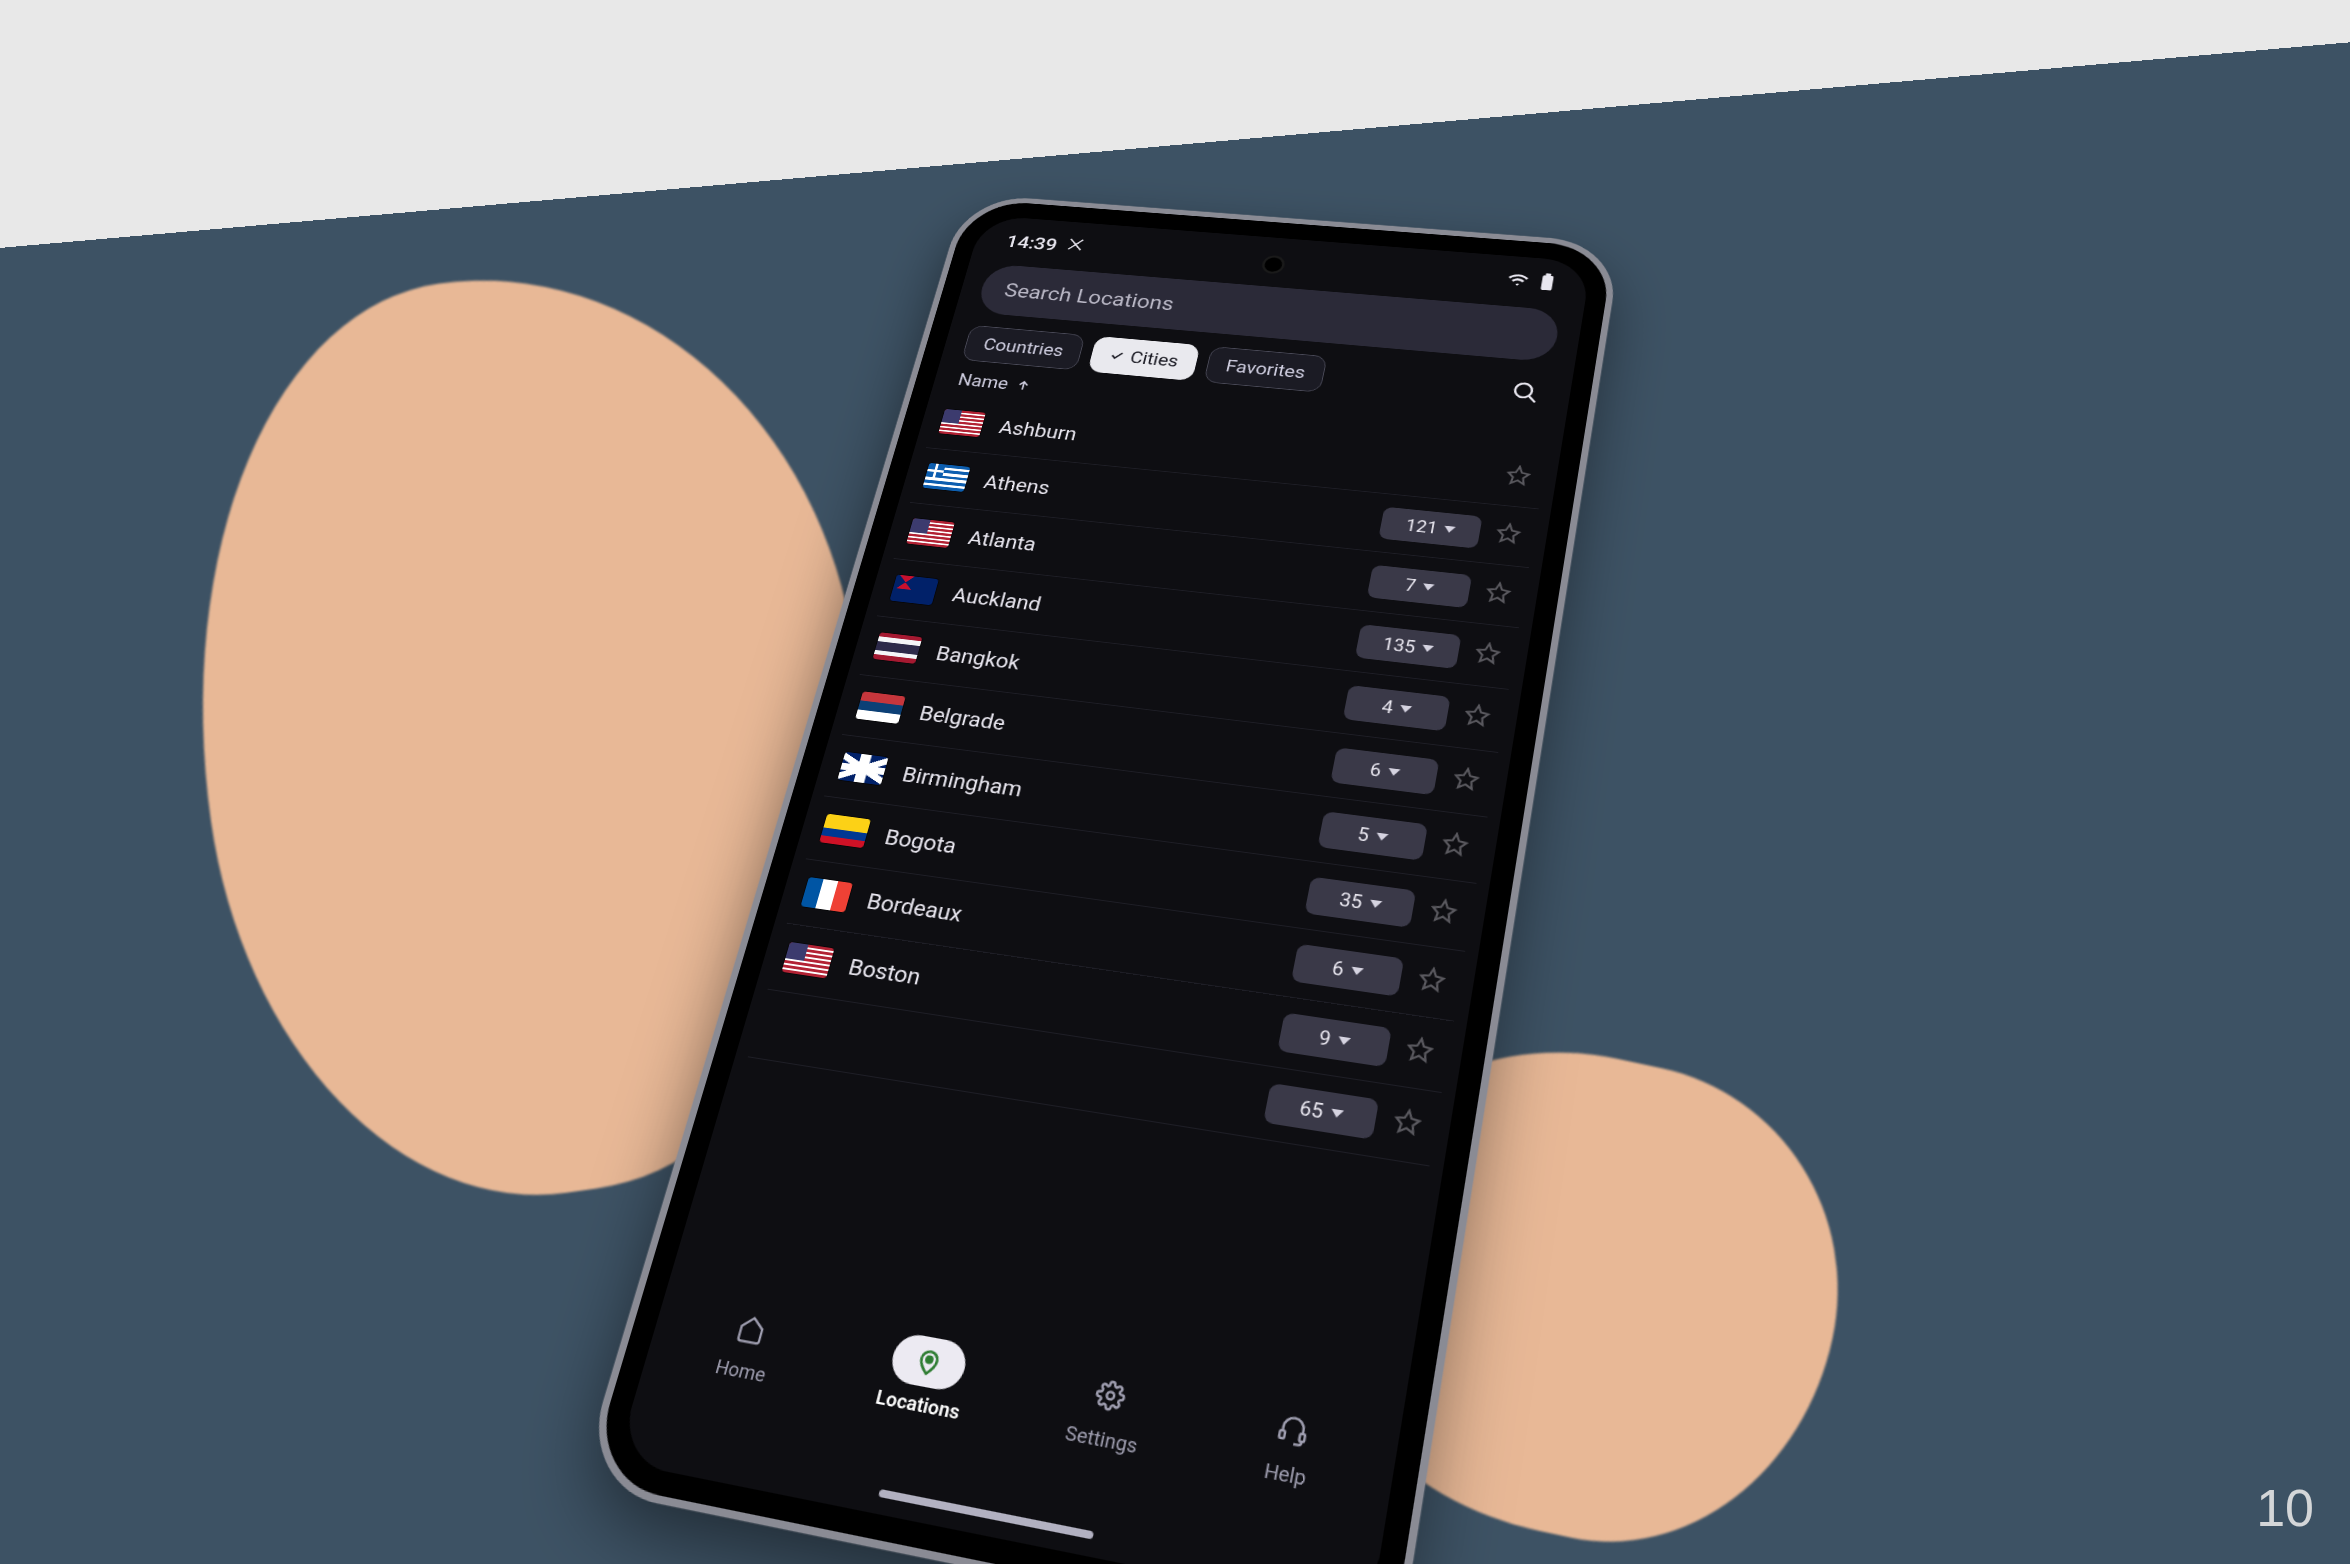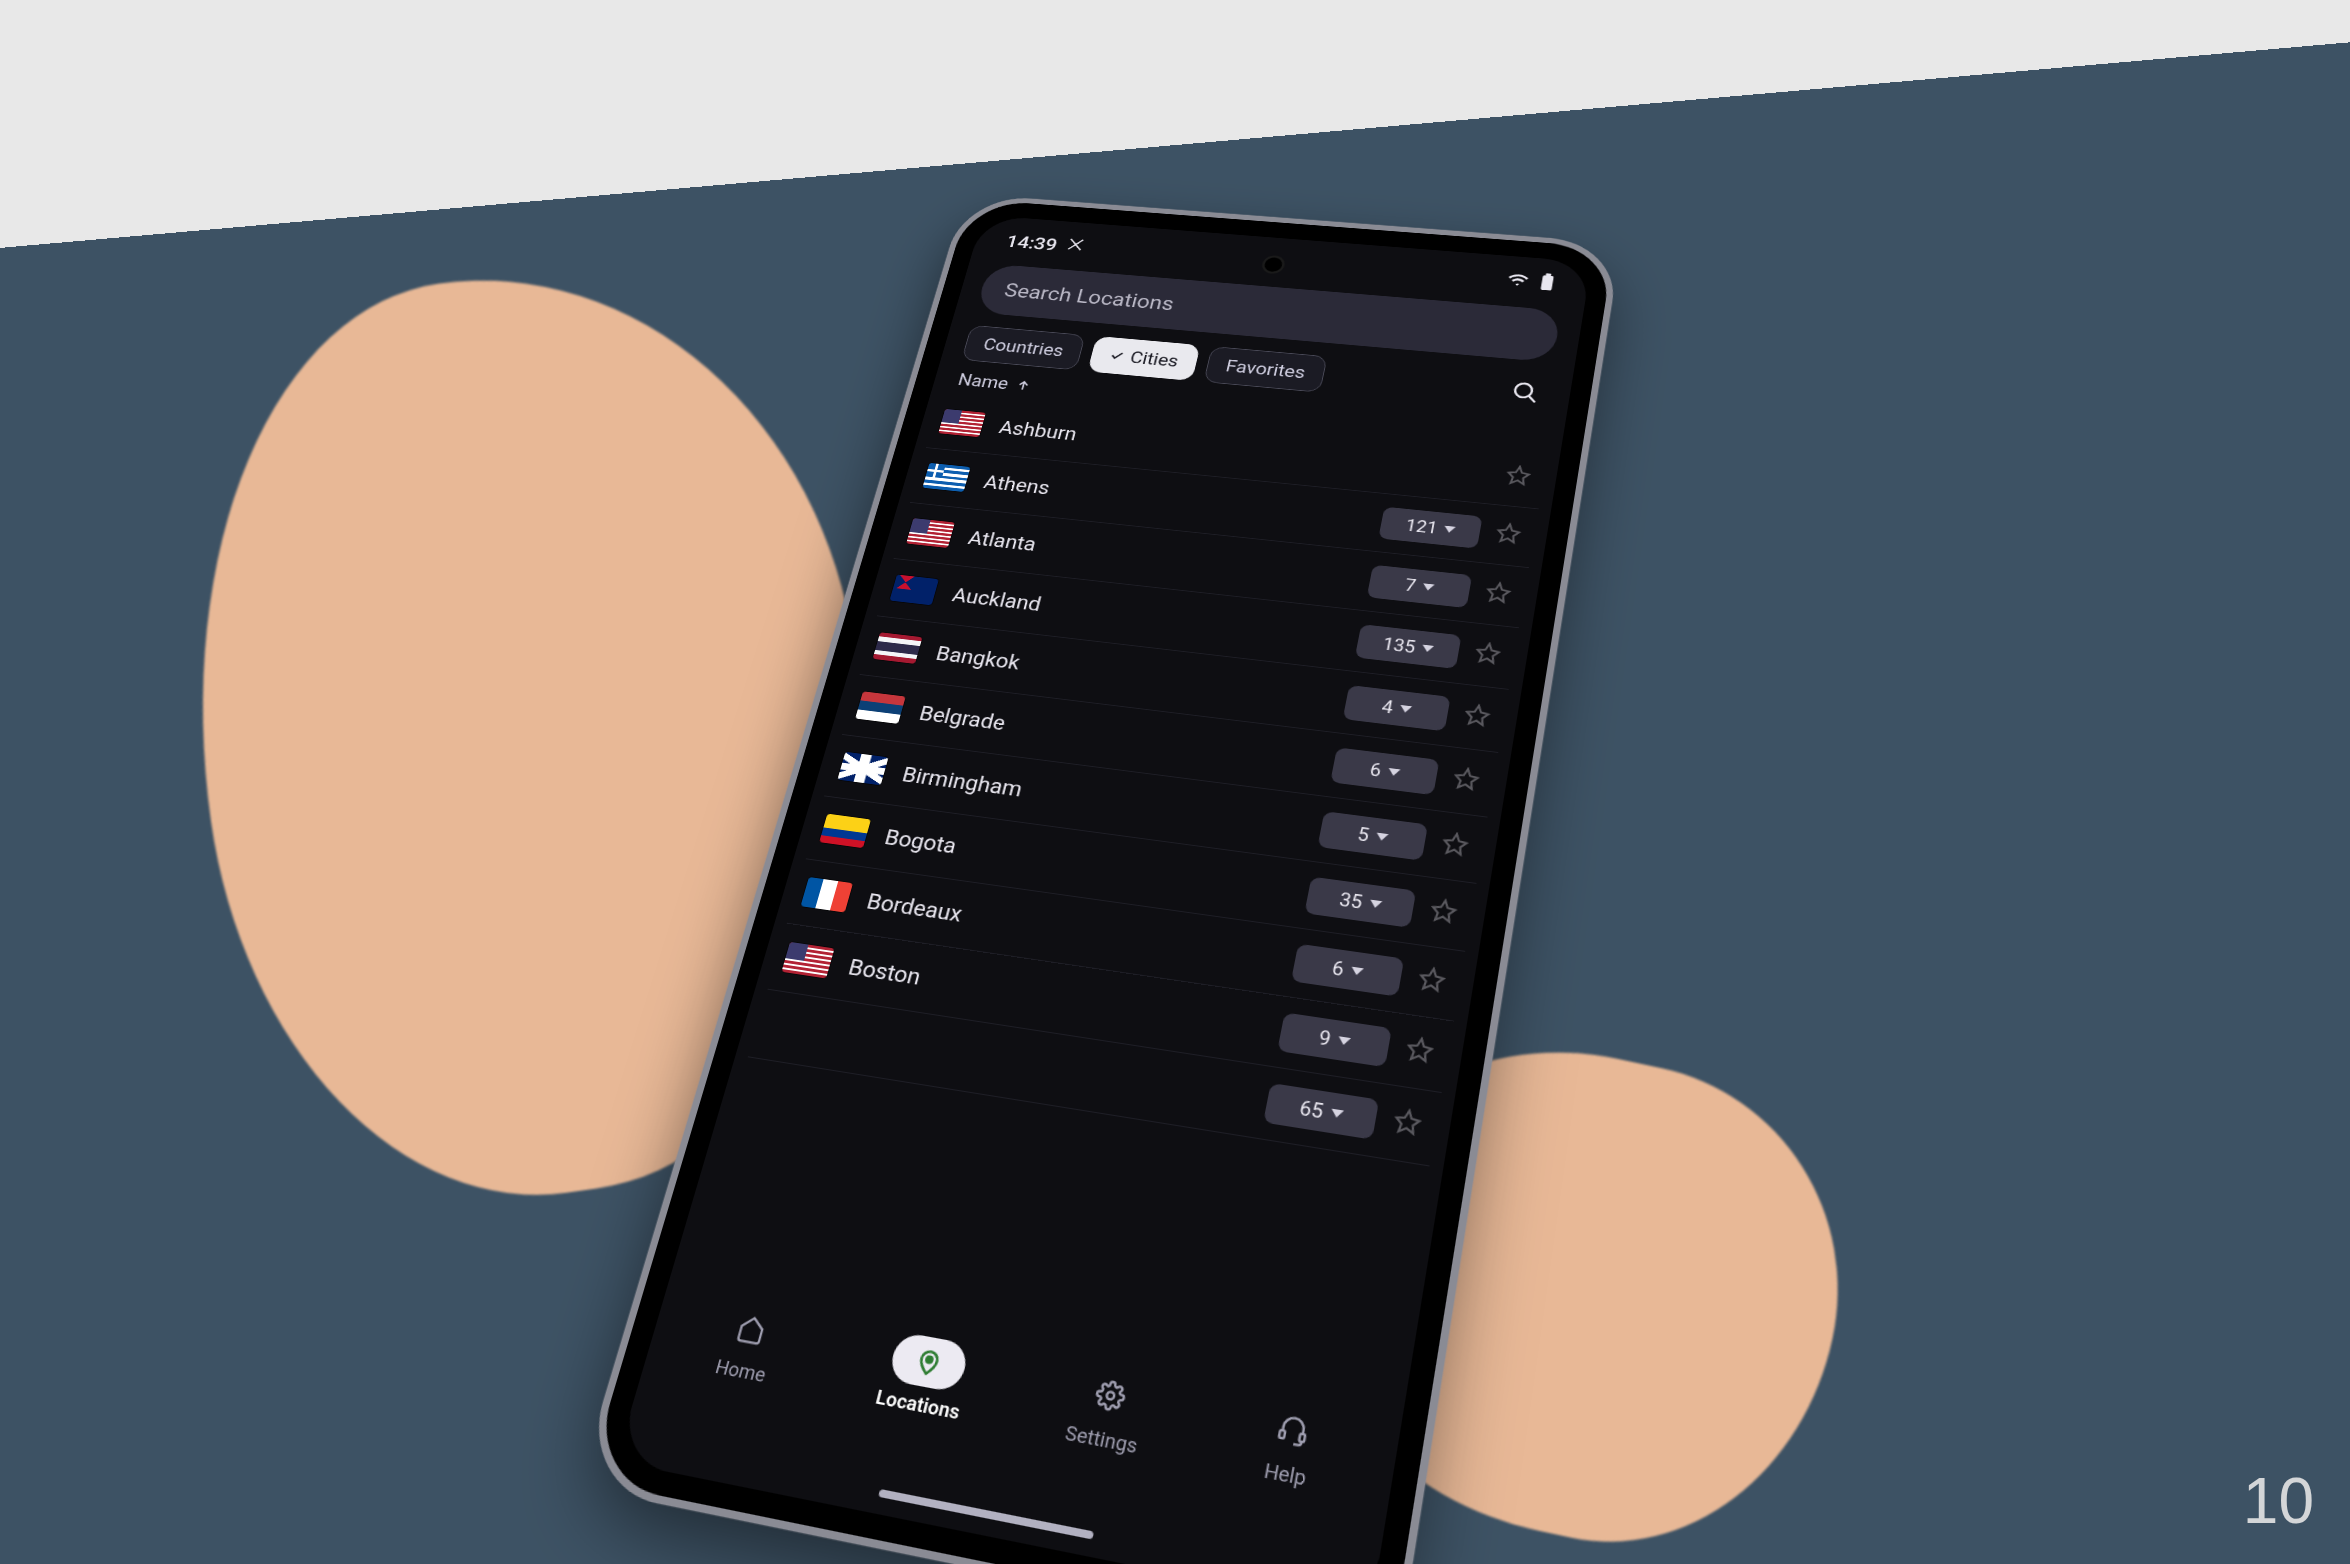--- a/index.html
+++ b/index.html
@@ -50,21 +50,21 @@
 .flag-uk{background:#012169}
 .flag-uk::before{content:"";position:absolute;inset:0;background:linear-gradient(26.5deg,transparent 43%,#fff 43% 57%,transparent 57%),linear-gradient(-26.5deg,transparent 43%,#fff 43% 57%,transparent 57%)}
 .flag-uk::after{content:"";position:absolute;inset:0;background:linear-gradient(#fff,#fff) center/100% 24% no-repeat,linear-gradient(#fff,#fff) center/24% 100% no-repeat,linear-gradient(#c8102e,#c8102e) center/100% 14% no-repeat,linear-gradient(#c8102e,#c8102e) center/14% 100% no-repeat}
 .flag-co{background:linear-gradient(#fcd116 0 50%,#003893 50% 75%,#ce1126 75% 100%)}
 .flag-fr{background:linear-gradient(90deg,#0055a4 0 33.3%,#fff 33.3% 66.6%,#ef4135 66.6% 100%)}
 
 .hand{position:absolute;background:#e8b896;filter:blur(0.9px)}
 .hand.l{left:202px;top:275px;width:661px;height:918px;border-radius:50% 60% 55% 50%/60% 50% 60% 50%;transform:rotate(-8deg)}
 .hand.r{left:1322px;top:1056px;width:514px;height:478px;border-radius:55% 50% 48% 60%/50% 55% 60% 50%;transform:rotate(12deg)}
 
-.wm{position:absolute;right:37px;bottom:27.5px;color:#e5e5e5;font-size:64px;font-weight:300;opacity:.9;font-family:sans-serif}
+.wm{position:absolute;right:37px;bottom:27.5px;color:#e5e5e5;font-size:52px;font-weight:300;opacity:.9;font-family:sans-serif}
 
 .punch{position:absolute;top:27.5px;left:50%;transform:translateX(-50%);width:20px;height:20px;background:#000;border-radius:50%;box-shadow:0 0 0 2.8px #1a1a1a}
 </style>
 </head>
 <body>
 
 <div class="scene" id="scene" style="transform: scale(1);">
   <div class="hand l"></div>
   <div class="hand r"></div>
 

